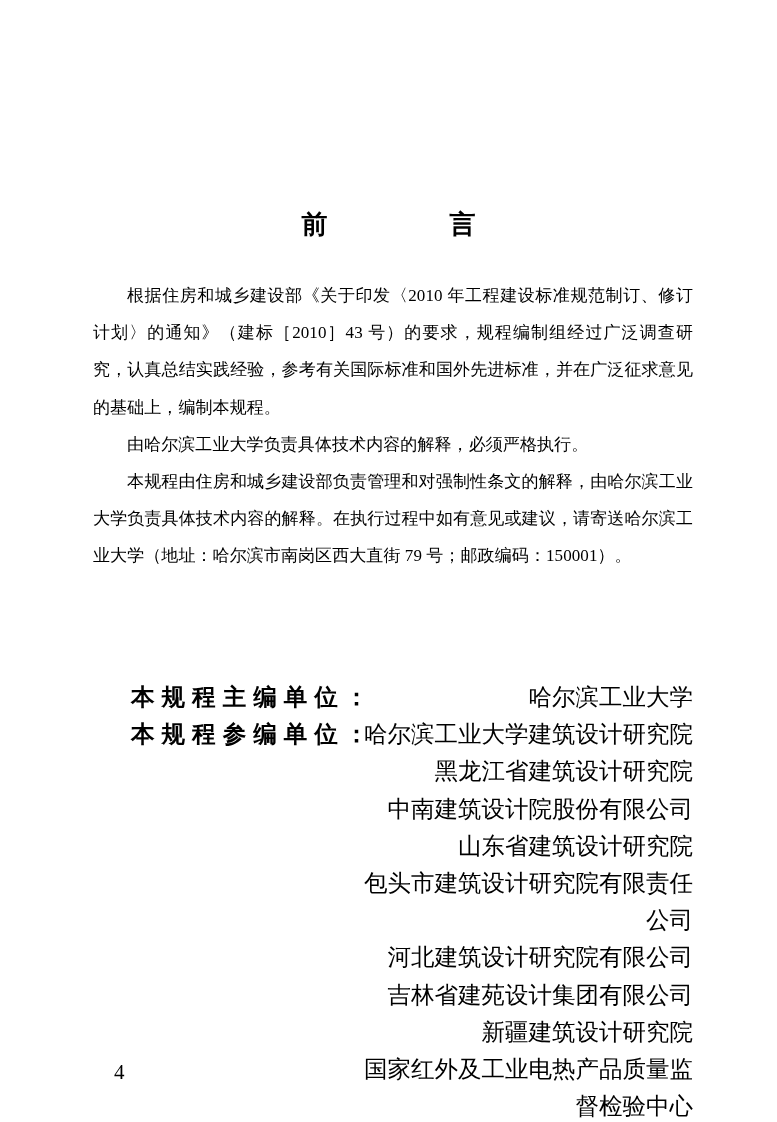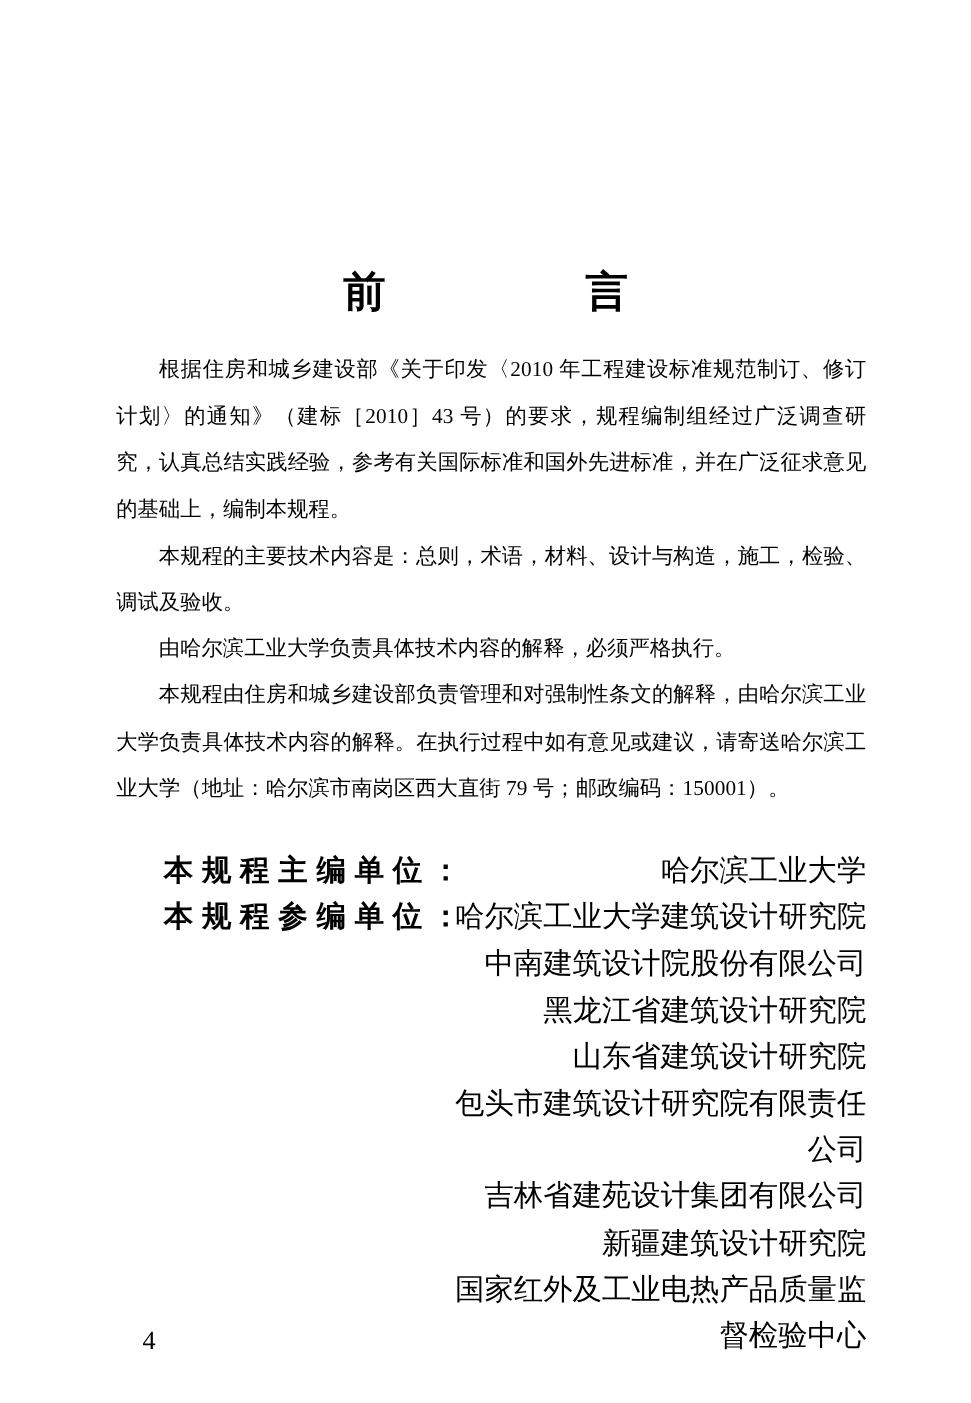--- a/index.html
+++ b/index.html
@@ -26,21 +26,21 @@
     background: #ffffff;
   }
 
   
   .doc-title {
     position: absolute;
     left: 0;
     top: 192px;
     width: 777px;
     text-align: center;
-    font-size: 34px;
+    font-size: 26px;
     font-weight: bold;
     letter-spacing: 0.9em;
     text-indent: 0.9em;
     line-height: 1.2;
     font-family: "Liberation Serif", "DejaVu Serif", serif;
   }
 
   
   .body-block {
     position: absolute;
@@ -113,42 +113,42 @@
 </style>
 </head>
 <body>
 
 <div class="page">
 
   <h1 class="doc-title">前　　言</h1>
 
   <div class="body-block">
     <p class="para">根据住房和城乡建设部《关于印发〈2010 年工程建设标准规范制订、修订计划〉的通知》（建标［2010］43 号）的要求，规程编制组经过广泛调查研究，认真总结实践经验，参考有关国际标准和国外先进标准，并在广泛征求意见的基础上，编制本规程。</p>
-    <p class="para">本规程的主要技术内容是：总则，术语，材料、设计与构造，施工，检验、调试及验收。</p>
     <p class="para">由哈尔滨工业大学负责具体技术内容的解释，必须严格执行。</p>
     <p class="para">本规程由住房和城乡建设部负责管理和对强制性条文的解释，由哈尔滨工业大学负责具体技术内容的解释。在执行过程中如有意见或建议，请寄送哈尔滨工业大学（地址：哈尔滨市南岗区西大直街 79 号；邮政编码：150001）。</p>
   </div>
 
   <div class="units">
 
     <div class="unit-row">
       <div class="unit-label"><span>本规程主编单位</span><span class="colon">：</span></div>
       <div class="unit-values">
         <div class="unit-value">哈尔滨工业大学</div>
       </div>
     </div>
 
     <div class="unit-row">
       <div class="unit-label"><span>本规程参编单位</span><span class="colon">：</span></div>
       <div class="unit-values">
         <div class="unit-value">哈尔滨工业大学建筑设计研究院</div>
+        <div class="unit-value">黑龙江省建筑设计研究院</div>
         <div class="unit-value">中南建筑设计院股份有限公司</div>
-        <div class="unit-value">黑龙江省建筑设计研究院</div>
         <div class="unit-value">山东省建筑设计研究院</div>
         <div class="unit-value">包头市建筑设计研究院有限责任公司</div>
+        <div class="unit-value">河北建筑设计研究院有限公司</div>
         <div class="unit-value">吉林省建苑设计集团有限公司</div>
         <div class="unit-value">新疆建筑设计研究院</div>
         <div class="unit-value">国家红外及工业电热产品质量监督检验中心</div>
       </div>
     </div>
 
   </div>
 
   <div class="page-number">4</div>
 

